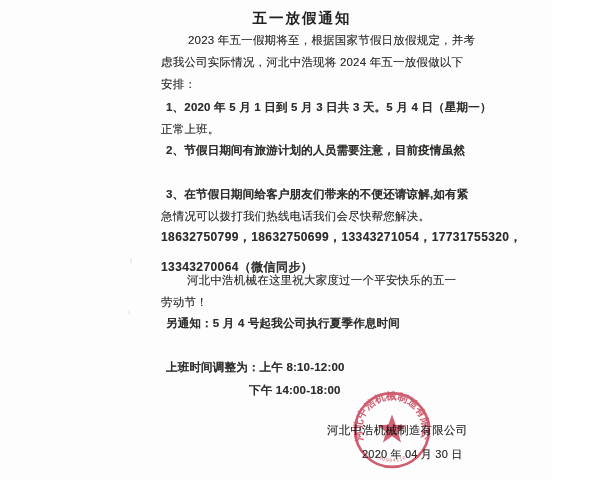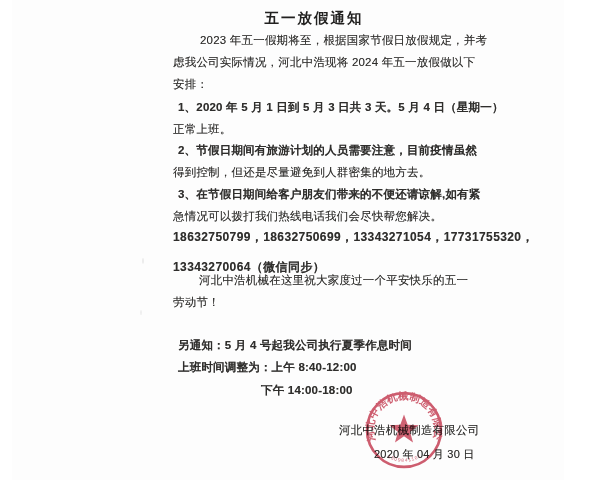--- a/index.html
+++ b/index.html
@@ -3,21 +3,20 @@
 <meta charset="utf-8">
 <style>
   html, body { margin: 0; padding: 0; background: #ffffff; }
   .page {
     position: relative;
     width: 552px; height: 480px;
     background: #fdfdfd;
     overflow: hidden;
     font-family: "Liberation Sans", sans-serif;
     color: #2f2e2c;
-    margin-left: 12px;
   }
   .title {
     position: absolute; left: 0; top: 9px; width: 604px;
     text-align: center;
     font-size: 14.5px; font-weight: 700; letter-spacing: 2px;
     color: #222120;
   }
   .ln {
     position: absolute;
     font-size: 11.5px;
@@ -32,21 +31,21 @@
   .l3  { left: 166px; top: 100px; font-weight: 600; }
   .l4  { left: 161px; top: 122px; }
   .l5  { left: 166px; top: 143px; font-weight: 600; }
   .l6  { left: 161px; top: 165px; }
   .l7  { left: 166px; top: 187px; font-weight: 600; }
   .l8  { left: 161px; top: 209px; }
   .l9  { left: 161px; top: 230px; font-weight: 700; font-size: 12px; letter-spacing: 0.4px; }
   .l10 { left: 161px; top: 260px; font-weight: 700; font-size: 12px; letter-spacing: 0.4px; }
   .l11 { left: 187px; top: 273px; text-align: right; }
   .l12 { left: 161px; top: 295px; }
-  .l13 { left: 166px; top: 338px; font-weight: 600; }
+  .l13 { left: 166px; top: 316px; font-weight: 600; }
   .l14 { left: 166px; top: 360px; font-weight: 600; }
   .l15 { left: 249px; top: 383px; font-weight: 600; }
   .sig-company { left: 327px; top: 423px; font-size: 11.5px; }
   .sig-date    { left: 362px; top: 447px; font-size: 11px; }
   .seal {
     position: absolute; left: 352px; top: 390px;
     width: 80px; height: 80px;
     mix-blend-mode: multiply;
     opacity: 0.88;
   }
@@ -61,29 +60,28 @@
 <div class="page">
 
   <div class="title">五一放假通知</div>
 
   <div class="ln l0">2023 年五一假期将至，根据国家节假日放假规定，并考</div>
   <div class="ln l1">虑我公司实际情况，河北中浩现将 2024 年五一放假做以下</div>
   <div class="ln l2">安排：</div>
   <div class="ln l3">1、2020 年 5 月 1 日到 5 月 3 日共 3 天。5 月 4 日（星期一）</div>
   <div class="ln l4">正常上班。</div>
   <div class="ln l5">2、节假日期间有旅游计划的人员需要注意，目前疫情虽然</div>
-  <div class="ln l6">得到控制，但还是尽量避免到人群密集的地方去。</div>
   <div class="ln l7">3、在节假日期间给客户朋友们带来的不便还请谅解,如有紧</div>
   <div class="ln l8">急情况可以拨打我们热线电话我们会尽快帮您解决。</div>
   <div class="ln l9">18632750799，18632750699，13343271054，17731755320，</div>
   <div class="ln l10">13343270064（微信同步）</div>
   <div class="ln l11">河北中浩机械在这里祝大家度过一个平安快乐的五一</div>
   <div class="ln l12">劳动节！</div>
   <div class="ln l13">另通知：5 月 4 号起我公司执行夏季作息时间</div>
-  <div class="ln l14">上班时间调整为：上午 8:40-12:00</div>
+  <div class="ln l14">上班时间调整为：上午 8:10-12:00</div>
   <div class="ln l15">下午 14:00-18:00</div>
 
   <div class="ln sig-company">河北中浩机械制造有限公司</div>
   <div class="ln sig-date">2020 年 04 月 30 日</div>
 
   <svg class="seal" viewBox="0 0 78 78" xmlns="http://www.w3.org/2000/svg">
     <defs>
       <path id="sealArcTop" d="M 10.8 49.3 A 30 30 0 1 1 67.2 49.3" fill="none"></path>
       <path id="sealArcBottom" d="M 21.2 64.4 A 31 31 0 0 0 56.8 64.4" fill="none"></path>
     </defs>

